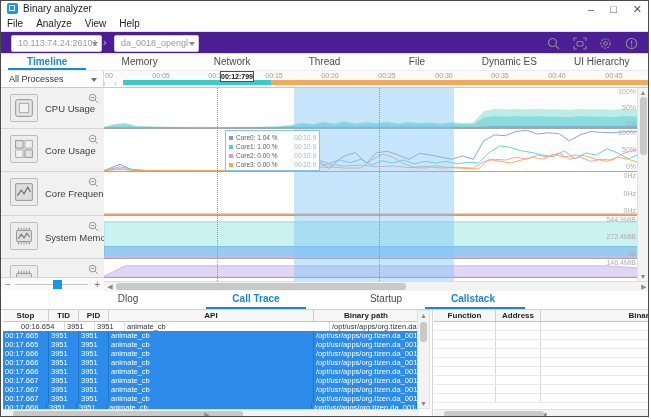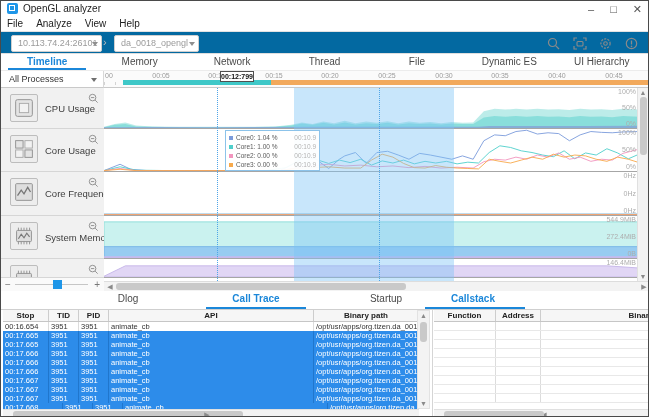--- a/index.html
+++ b/index.html
@@ -13,21 +13,21 @@
   .app-icon i { position:absolute; left:2px; top:2px; width:6px; height:6px; border:1px solid #fff; display:block; }
   .win-title { position:absolute; left:22px; top:2px; font-size:10px; color:#222; }
   .win-controls { position:absolute; right:6px; top:0; height:16px; display:flex; gap:16px; align-items:center; color:#555; }
   .win-controls span { font-size:11px; line-height:10px; cursor:default; }
 
   
   .menubar { position:absolute; left:0; top:16px; width:100%; height:13px; display:flex; align-items:center; padding-left:6px; gap:13px; }
   .menu-item { font-size:10px; color:#222; }
 
   
-  .toolbar { position:absolute; left:0; top:30px; width:100%; height:23px; background:#0369a1; border-top:1px solid #E2E2E2; border-bottom:1px solid #DEDEDE; }
+  .toolbar { position:absolute; left:0; top:30px; width:100%; height:23px; background:#4c1d95; border-top:1px solid #E2E2E2; border-bottom:1px solid #DEDEDE; }
   .tb-field { position:absolute; top:3px; height:17px; background:#fff; border:1px solid #CFCFCF; border-radius:2px; font-size:9px; color:#9B9B9B; line-height:15px; padding:0 14px 0 6px; white-space:nowrap; overflow:hidden; }
   .tb-field .dd { position:absolute; right:3px; top:6px; width:0; height:0; border-left:3px solid transparent; border-right:3px solid transparent; border-top:4px solid #8F8F8F; }
   .tb-chevron { position:absolute; top:4px; font-size:11px; color:#BDBDBD; }
   .runbox { position:absolute; left:210px; top:3px; width:107px; height:17px; border:1px solid #CACACA; background:#fff; border-radius:2px; }
   .stop-btn { position:absolute; left:1px; top:1px; width:46px; height:13px; background:#1E96E8; border-radius:2px; color:#fff; font-size:9px; font-weight:bold; text-align:center; line-height:13px; }
   .timer { position:absolute; right:6px; top:1px; font-size:10px; font-weight:bold; color:#1E96E8; letter-spacing:1px; line-height:13px; }
   .tb-icons { position:absolute; right:8px; top:3px; display:flex; gap:9px; }
   .tb-icon { width:17px; height:17px; display:flex; align-items:center; justify-content:center; }
 
   
@@ -99,21 +99,21 @@
 </style>
 </head>
 <body>
 
 <div class="window">
 
   <div class="titlebar">
     <span class="app-icon">
         <i></i>
       </span>
-    <span class="win-title">OpenGL analyzer</span>
+    <span class="win-title">Binary analyzer</span>
     <span class="win-controls">
       <span>–</span>
       <span>□</span>
       <span>✕</span>
     </span>
   </div>
 
   <div class="menubar">
       <span class="menu-item">File</span>
       <span class="menu-item">Analyze</span>
@@ -360,21 +360,21 @@
   <div class="tables">
     <div class="tbl" id="calltrace-table" style="left:2px;width:416px;height:99px;">
         <div class="trow hdr">
           <span class="cell" style="width: 46px;">Stop</span>
           <span class="cell" style="width: 30px;">TID</span>
           <span class="cell" style="width: 30px;">PID</span>
           <span class="cell" style="width: 205px;">API</span>
           <span class="cell" style="width: 105px;">Binary path</span>
         </div>
         <div class="trow">
-          <span class="cell" style="width: 46px;">00:16.654</span>
+          <span class="cell" style="width: 46px; margin-left: 16px;">00:16.654</span>
           <span class="cell" style="width: 30px;">3951</span>
           <span class="cell" style="width: 30px;">3951</span>
           <span class="cell" style="width: 205px;">animate_cb</span>
           <span class="cell" style="width: 105px;">/opt/usr/apps/org.tizen.da_0018_opengl/bin/da_0</span>
         </div>
         <div class="trow sel">
           <span class="cell" style="width: 46px;">00:17.665</span>
           <span class="cell" style="width: 30px;">3951</span>
           <span class="cell" style="width: 30px;">3951</span>
           <span class="cell" style="width: 205px;">animate_cb</span>
@@ -423,21 +423,21 @@
           <span class="cell" style="width: 105px;">/opt/usr/apps/org.tizen.da_0018_opengl/bin/da_0</span>
         </div>
         <div class="trow sel">
           <span class="cell" style="width: 46px;">00:17.667</span>
           <span class="cell" style="width: 30px;">3951</span>
           <span class="cell" style="width: 30px;">3951</span>
           <span class="cell" style="width: 205px;">animate_cb</span>
           <span class="cell" style="width: 105px;">/opt/usr/apps/org.tizen.da_0018_opengl/bin/da_0</span>
         </div>
         <div class="trow sel">
-          <span class="cell" style="width: 60px;">00:17.668</span>
+          <span class="cell" style="width: 44px;">00:17.668</span>
           <span class="cell" style="width: 30px;">3951</span>
           <span class="cell" style="width: 30px;">3951</span>
           <span class="cell" style="width: 205px;">animate_cb</span>
           <span class="cell" style="width: 105px;">/opt/usr/apps/org.tizen.da_0018_opengl/bin/da_0</span>
         </div>
       </div>
     <div class="tvscroll">
       <span class="arrow" style="top:1px;">▲</span>
       <span class="thumb"></span>
       <span class="arrow" style="bottom:1px;">▼</span>

